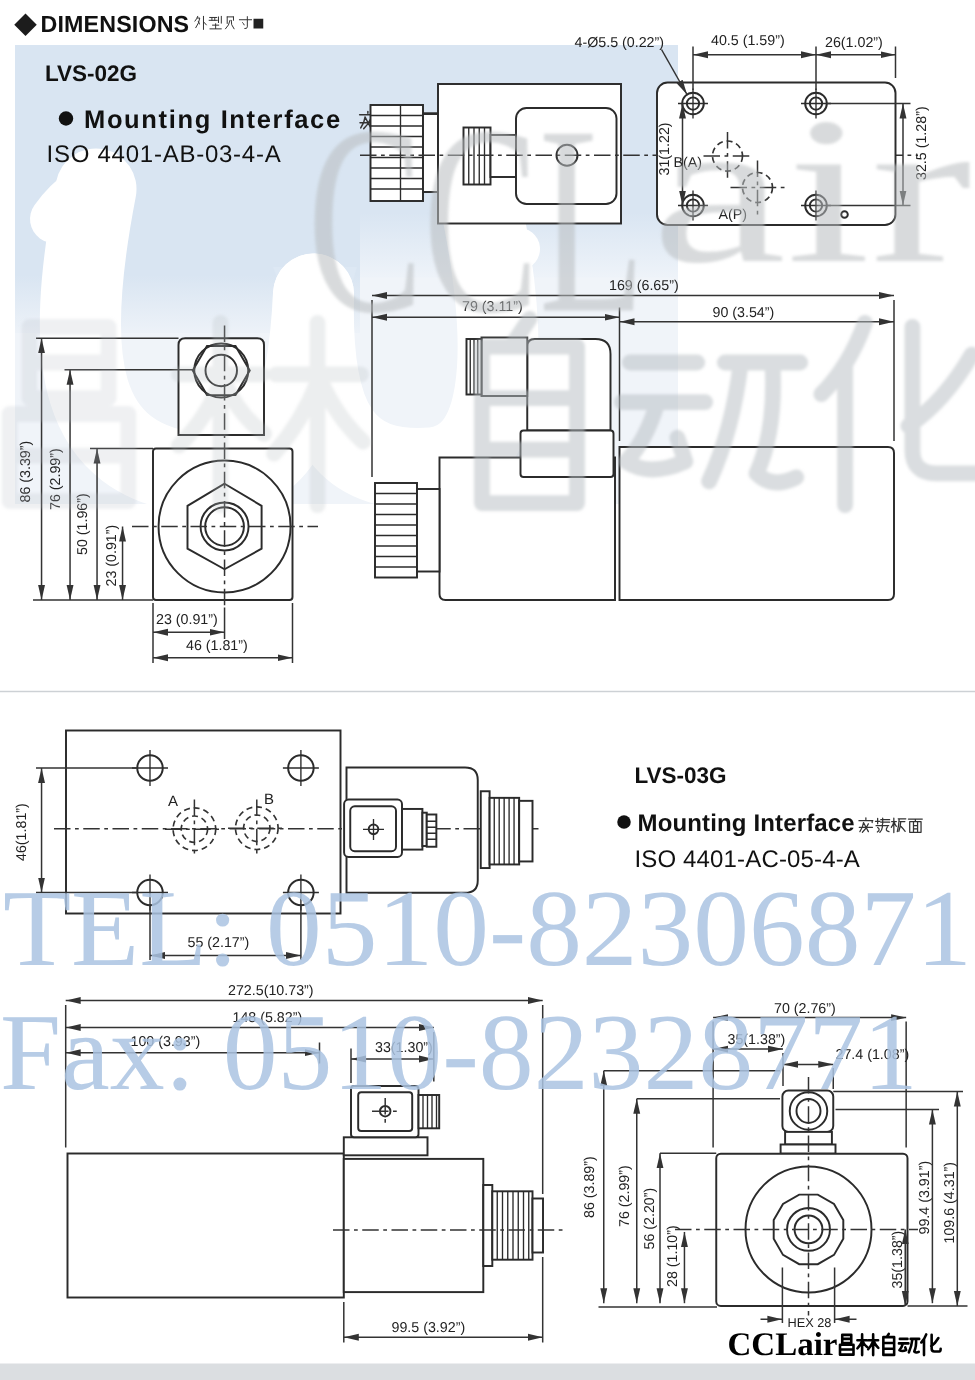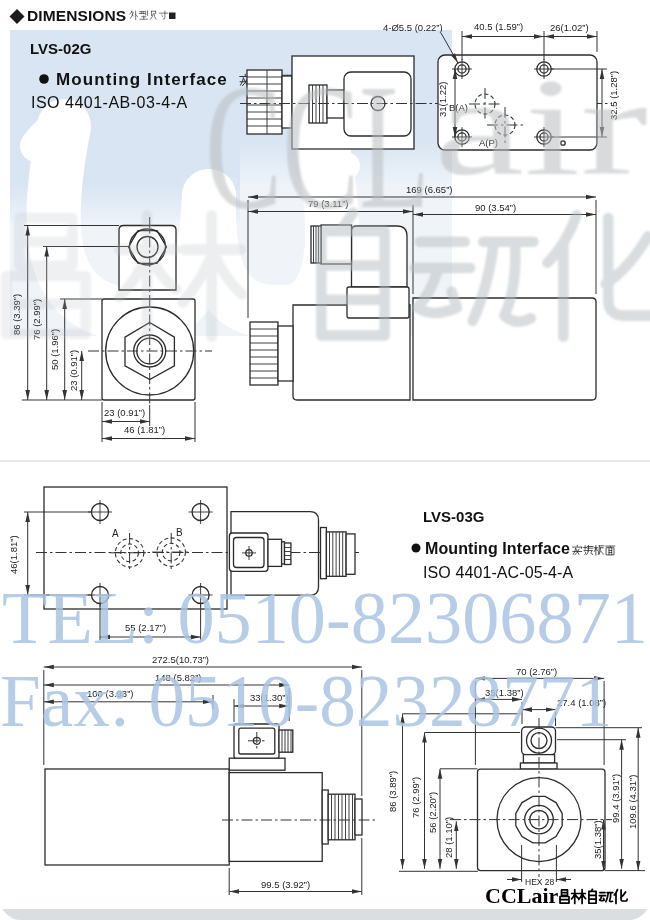--- a/index.html
+++ b/index.html
@@ -1,16 +1,16 @@
 <!DOCTYPE html>
 <html><head>
 <meta charset="utf-8">
 <style>
 html,body{margin:0;padding:0;background:#fff;}
-#page{position:relative;width:650px;height:920px;overflow:hidden;background:#fff;border-radius:21px;}
+#page{position:relative;width:650px;height:920px;overflow:hidden;background:#fff;}
 text{font-family:"Liberation Sans",sans-serif;}
 .t{font-size:9.5px;fill:#222;}
 .tr{font-size:9.5px;fill:#222;}
 .o{stroke:#2b2b2b;stroke-width:1.3;fill:#fff;}
 .on{stroke:#2b2b2b;stroke-width:1.3;fill:none;}
 .thin{stroke:#2b2b2b;stroke-width:.9;fill:none;}
 .ext{stroke:#333;stroke-width:1;fill:none;}
 .dim{stroke:#333;stroke-width:1;fill:none;marker-start:url(#ar);marker-end:url(#ar);}
 .dimE{stroke:#333;stroke-width:1;fill:none;marker-end:url(#ar);}
 .cl{stroke:#333;stroke-width:1;stroke-dasharray:11 3 2.5 3;fill:none;}

